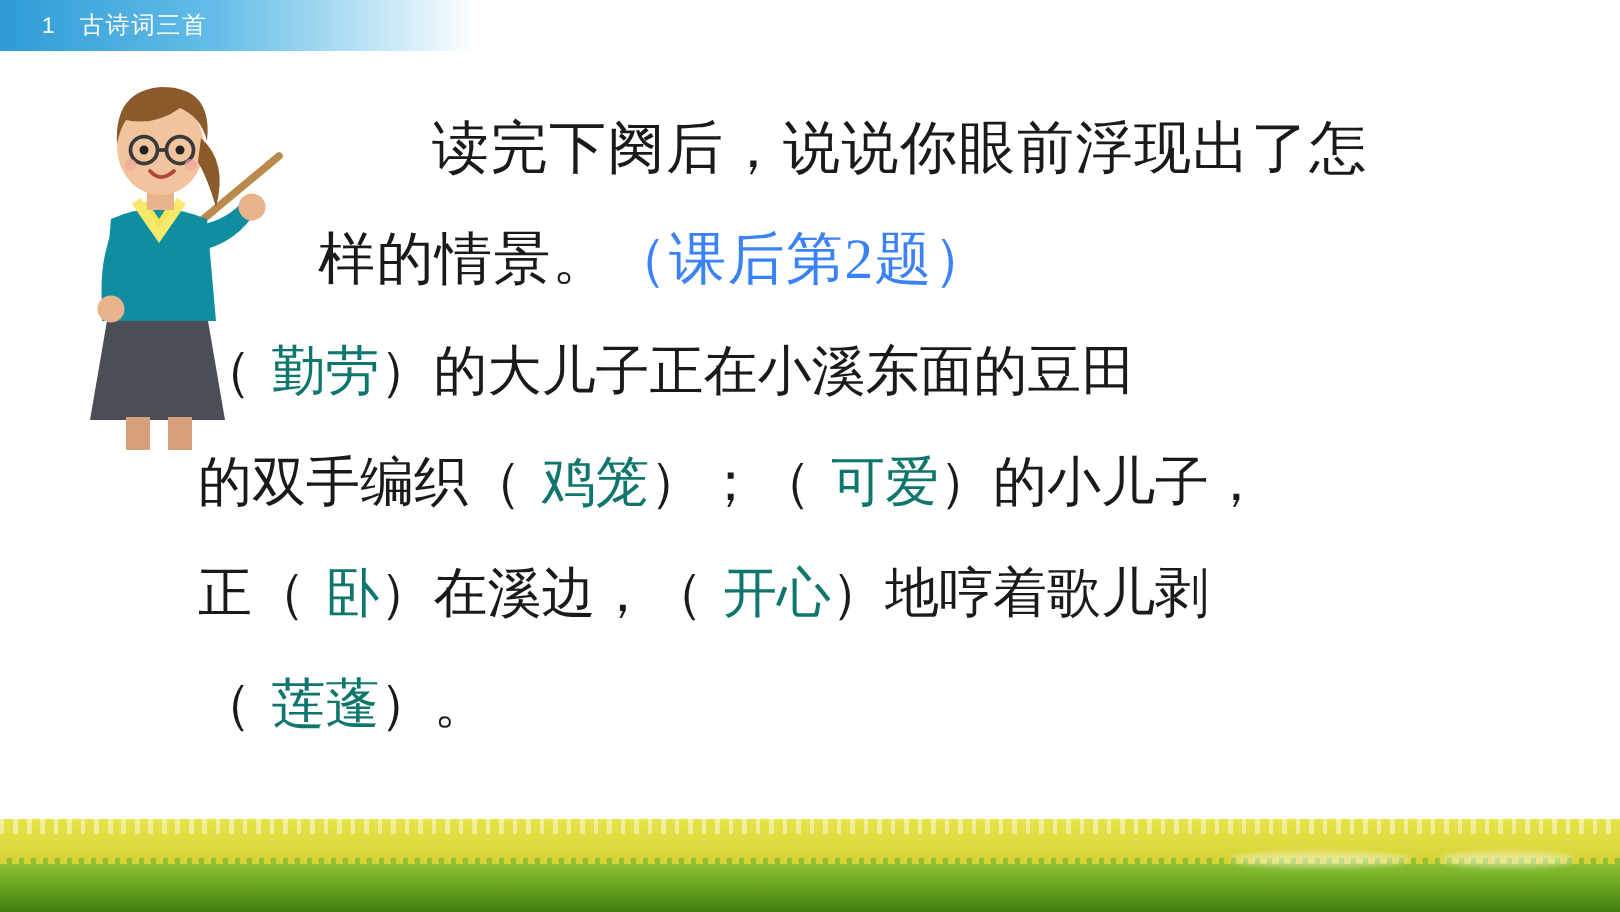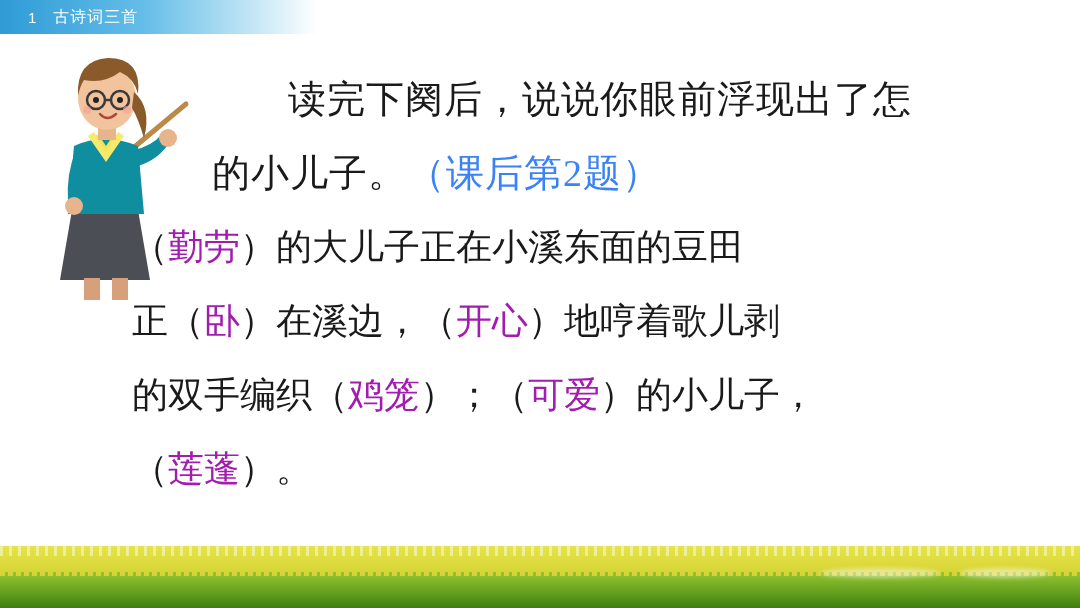--- a/index.html
+++ b/index.html
@@ -68,21 +68,22 @@
     line-height: 74px;
     color: #1a1a1a;
     letter-spacing: 1px;
     white-space: nowrap;
   }
   .line.indent {
     text-indent: 76px;
     font-family: Liberation Serif, serif;
   }
   .blank {
-    color: #a21caf;
+    color: #0f766e;
+    margin-left: 13px;
   }
   .note {
     color: #3b82f6;
   }
   .body-line {
     font-size: 36px;
     line-height: 74px;
     color: #1a1a1a;
     white-space: nowrap;
   }
@@ -195,30 +196,30 @@
 
       <path d="M66 72 Q73 80 82 72" stroke="#b0453a" stroke-width="2.5" fill="none" stroke-linecap="round"></path>
 
       <circle cx="53" cy="68" r="4" fill="#f0a59a" opacity="0.7"></circle>
       <circle cx="93" cy="68" r="4" fill="#f0a59a" opacity="0.7"></circle>
     </svg>
   </div>
 
   <div class="content">
     <div class="line indent">读完下阕后，说说你眼前浮现出了怎</div>
-    <div class="line"><span>的小儿子。</span><span class="note">（课后第2题）</span></div>
+    <div class="line"><span>样的情景。</span><span class="note">（课后第2题）</span></div>
 
     <div class="body-line wide q-indent">
       <span>（</span><span class="blank">勤劳</span><span>）的大儿子正在小溪东面的豆田</span>
     </div>
     <div class="body-line wide">
+      <span>的双手编织（</span><span class="blank">鸡笼</span><span>）；（</span><span class="blank">可爱</span><span>）的小儿子，</span>
+    </div>
+    <div class="body-line wide">
       <span>正（</span><span class="blank">卧</span><span>）在溪边，（</span><span class="blank">开心</span><span>）地哼着歌儿剥</span>
-    </div>
-    <div class="body-line wide">
-      <span>的双手编织（</span><span class="blank">鸡笼</span><span>）；（</span><span class="blank">可爱</span><span>）的小儿子，</span>
     </div>
     <div class="body-line wide">
       <span>（</span><span class="blank">莲蓬</span><span>）。</span>
     </div>
   </div>
 
   <div class="field">
     <div class="field-yellow"></div>
     <div class="grass-top"></div>
     <div class="field-green"></div>

